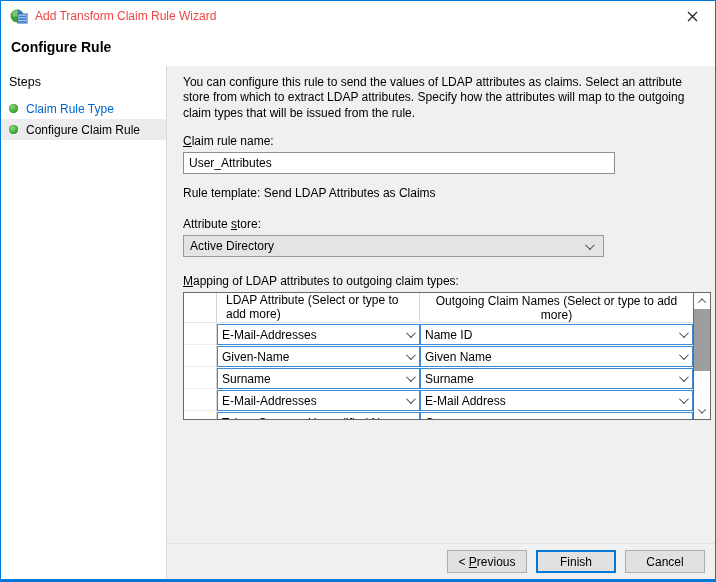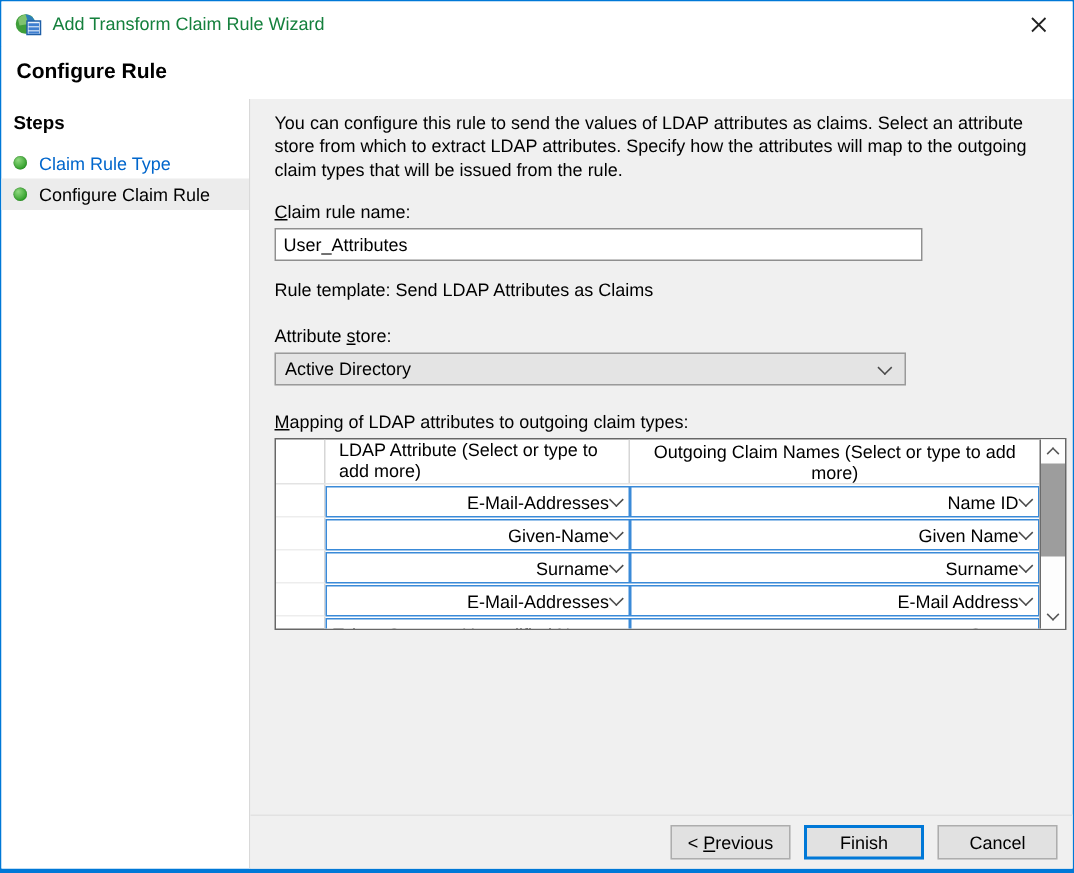--- a/index.html
+++ b/index.html
@@ -6,28 +6,28 @@
   body{width:716px;height:582px;overflow:hidden;font-family:"Liberation Sans",sans-serif;}
   *{box-sizing:border-box;}
   .window{
     width:716px;height:582px;background:#fff;
     border:1px solid #0078d7;border-bottom:3px solid #0078d7;
     display:flex;flex-direction:column;font-size:12px;color:#000;
   }
   
   .titlebar{height:30px;flex:0 0 auto;display:flex;align-items:center;padding-left:9px;background:#fff;}
   .app-icon{width:18px;height:16px;margin-right:7px;flex:0 0 auto;}
-  .title-text{font-size:12px;color:#15803d;}
+  .title-text{font-size:12px;color:#ef4444;}
   .close-btn{margin-left:auto;width:45px;height:30px;display:flex;align-items:center;justify-content:center;cursor:pointer;}
   
   .page-heading{flex:0 0 auto;padding:8px 0 11px 10px;font-size:14px;font-weight:bold;background:#fff;}
   
   .content{flex:1;display:flex;min-height:0;}
   .sidebar{width:166px;flex:0 0 auto;background:#fff;border-right:1px solid #d9d9d9;padding-top:9px;}
-  .sidebar-title{font-weight:bold;font-size:12.5px;padding:0 0 9px 8px;}
+  .sidebar-title{font-weight:normal;font-size:12.5px;padding:0 0 9px 8px;}
   .step-item{display:flex;align-items:center;height:21px;padding-left:8px;gap:8px;}
   .step-item.current{background:#ececec;}
   .step-dot{width:9px;height:9px;border-radius:50%;flex:0 0 auto;
     background:radial-gradient(circle at 35% 30%,#8fd97f,#2f9e28 75%);
     box-shadow:inset 0 0 1px #1c6e18;}
   .step-label{font-size:12px;}
   .step-item.link .step-label{color:#0066cc;}
   
   .right{flex:1;display:flex;flex-direction:column;background:#f0f0f0;min-width:0;}
   .main{flex:1;padding:9px 10px 0 16px;overflow:hidden;}
@@ -47,21 +47,21 @@
   .grid-main{flex:1;display:flex;flex-direction:column;overflow:hidden;min-width:0;}
   .grid-header{display:flex;height:30px;flex:0 0 auto;border-bottom:1px solid #e3e3e3;}
   .h-sel{width:33px;flex:0 0 auto;border-right:1px solid #d6d6d6;}
   .h-col1{width:203px;flex:0 0 auto;border-right:1px solid #d6d6d6;display:flex;align-items:center;padding:2px 4px 2px 9px;line-height:1.15;}
   .h-col2{flex:1;display:flex;align-items:center;justify-content:center;text-align:center;padding:2px;}
   .grid-row{display:flex;height:22px;flex:0 0 auto;}
   .cell-sel{width:33px;flex:0 0 auto;border-right:1px solid #d6d6d6;border-bottom:1px solid #ededed;}
   .cell-c1{width:203px;flex:0 0 auto;}
   .cell-c2{flex:1;min-width:0;}
   .combo{height:21px;margin-top:1px;border:1px solid #3a8ad8;background:#fff;
-    display:flex;align-items:center;justify-content:flex-end;
+    display:flex;align-items:center;justify-content:space-between;
     padding:0 6px 0 4px;font-size:12px;cursor:default;overflow:hidden;}
   .combo .combo-text{white-space:nowrap;overflow:hidden;}
   .grid-row.partial{height:5px;overflow:hidden;}
   .grid-row.partial .stub{margin-top:1px;border:1px solid #3a8ad8;border-top:1px dotted #555;height:10px;background:#fff;}
   
   .vscroll{width:17px;flex:0 0 auto;border-left:1px solid #6b6b6b;display:flex;flex-direction:column;background:#fbfbfb;}
   .vs-btn{height:16px;flex:0 0 auto;display:flex;align-items:center;justify-content:center;background:#fdfdfd;cursor:pointer;}
   .vs-btn .chev{border-color:#555;transform:rotate(45deg) translate(-1px,-1px);width:6px;height:6px;}
   .vs-btn.up .chev{transform:rotate(-135deg) translate(-1px,-1px);}
   .vs-track{flex:1;position:relative;background:#fdfdfd;}

